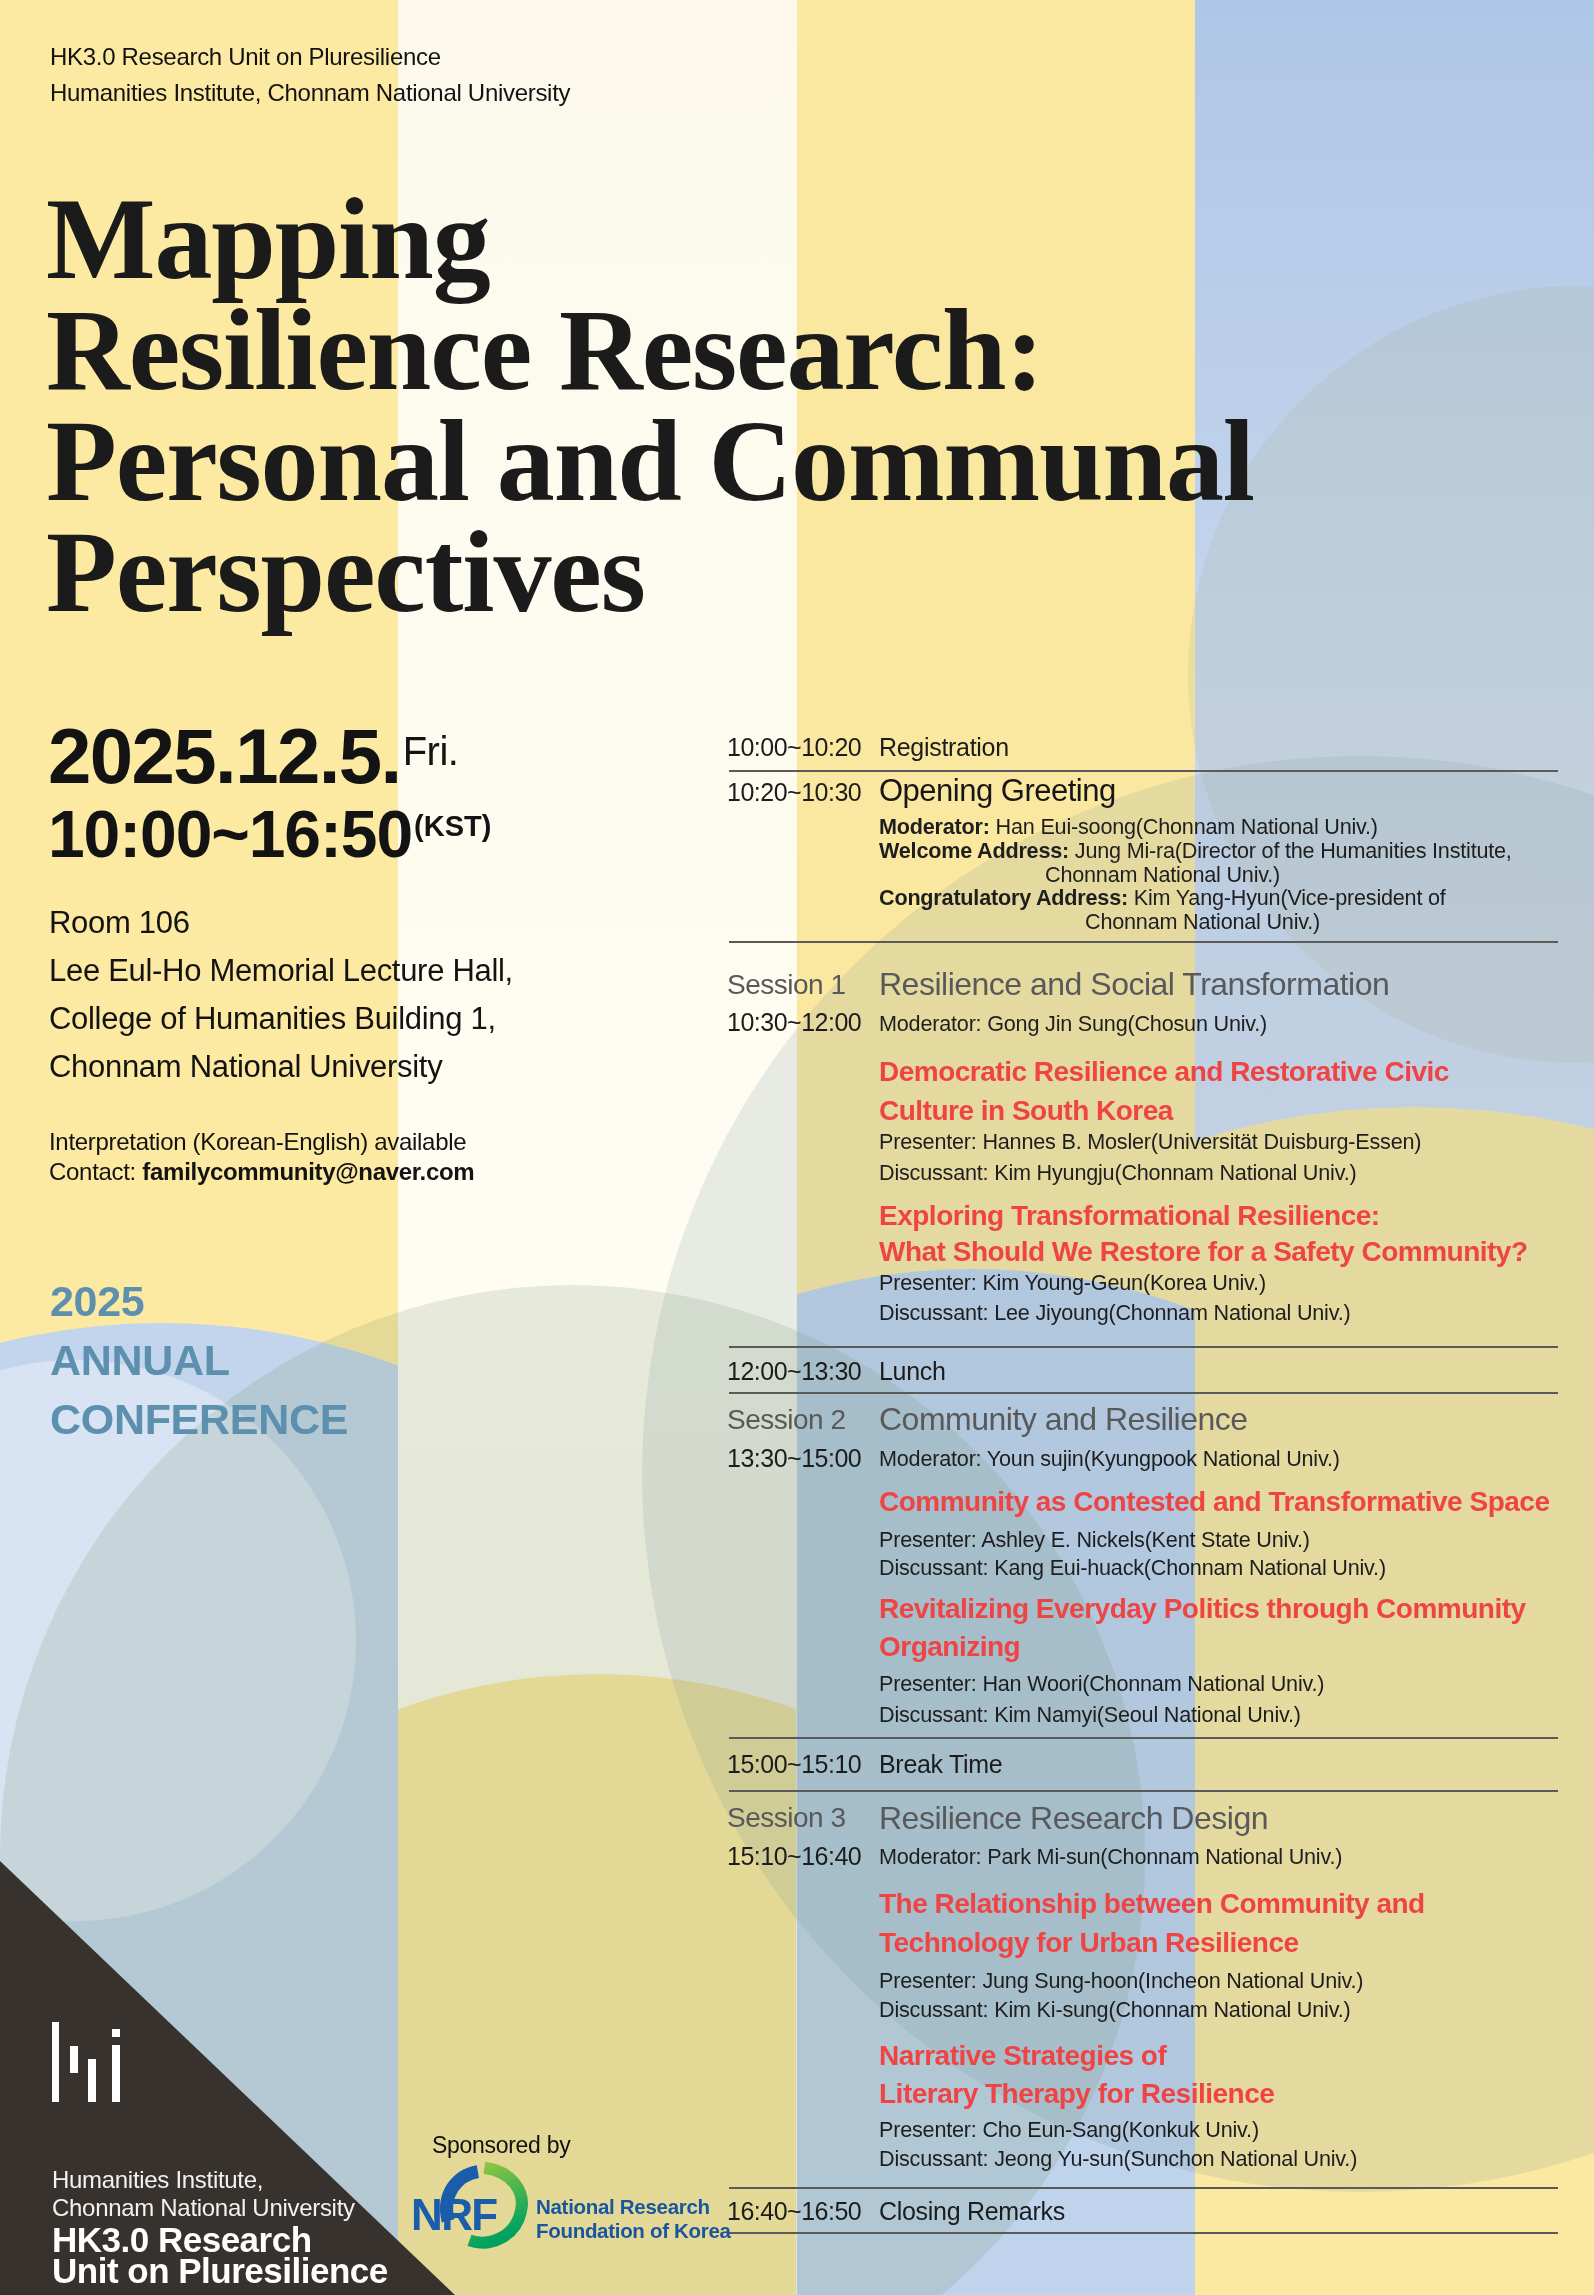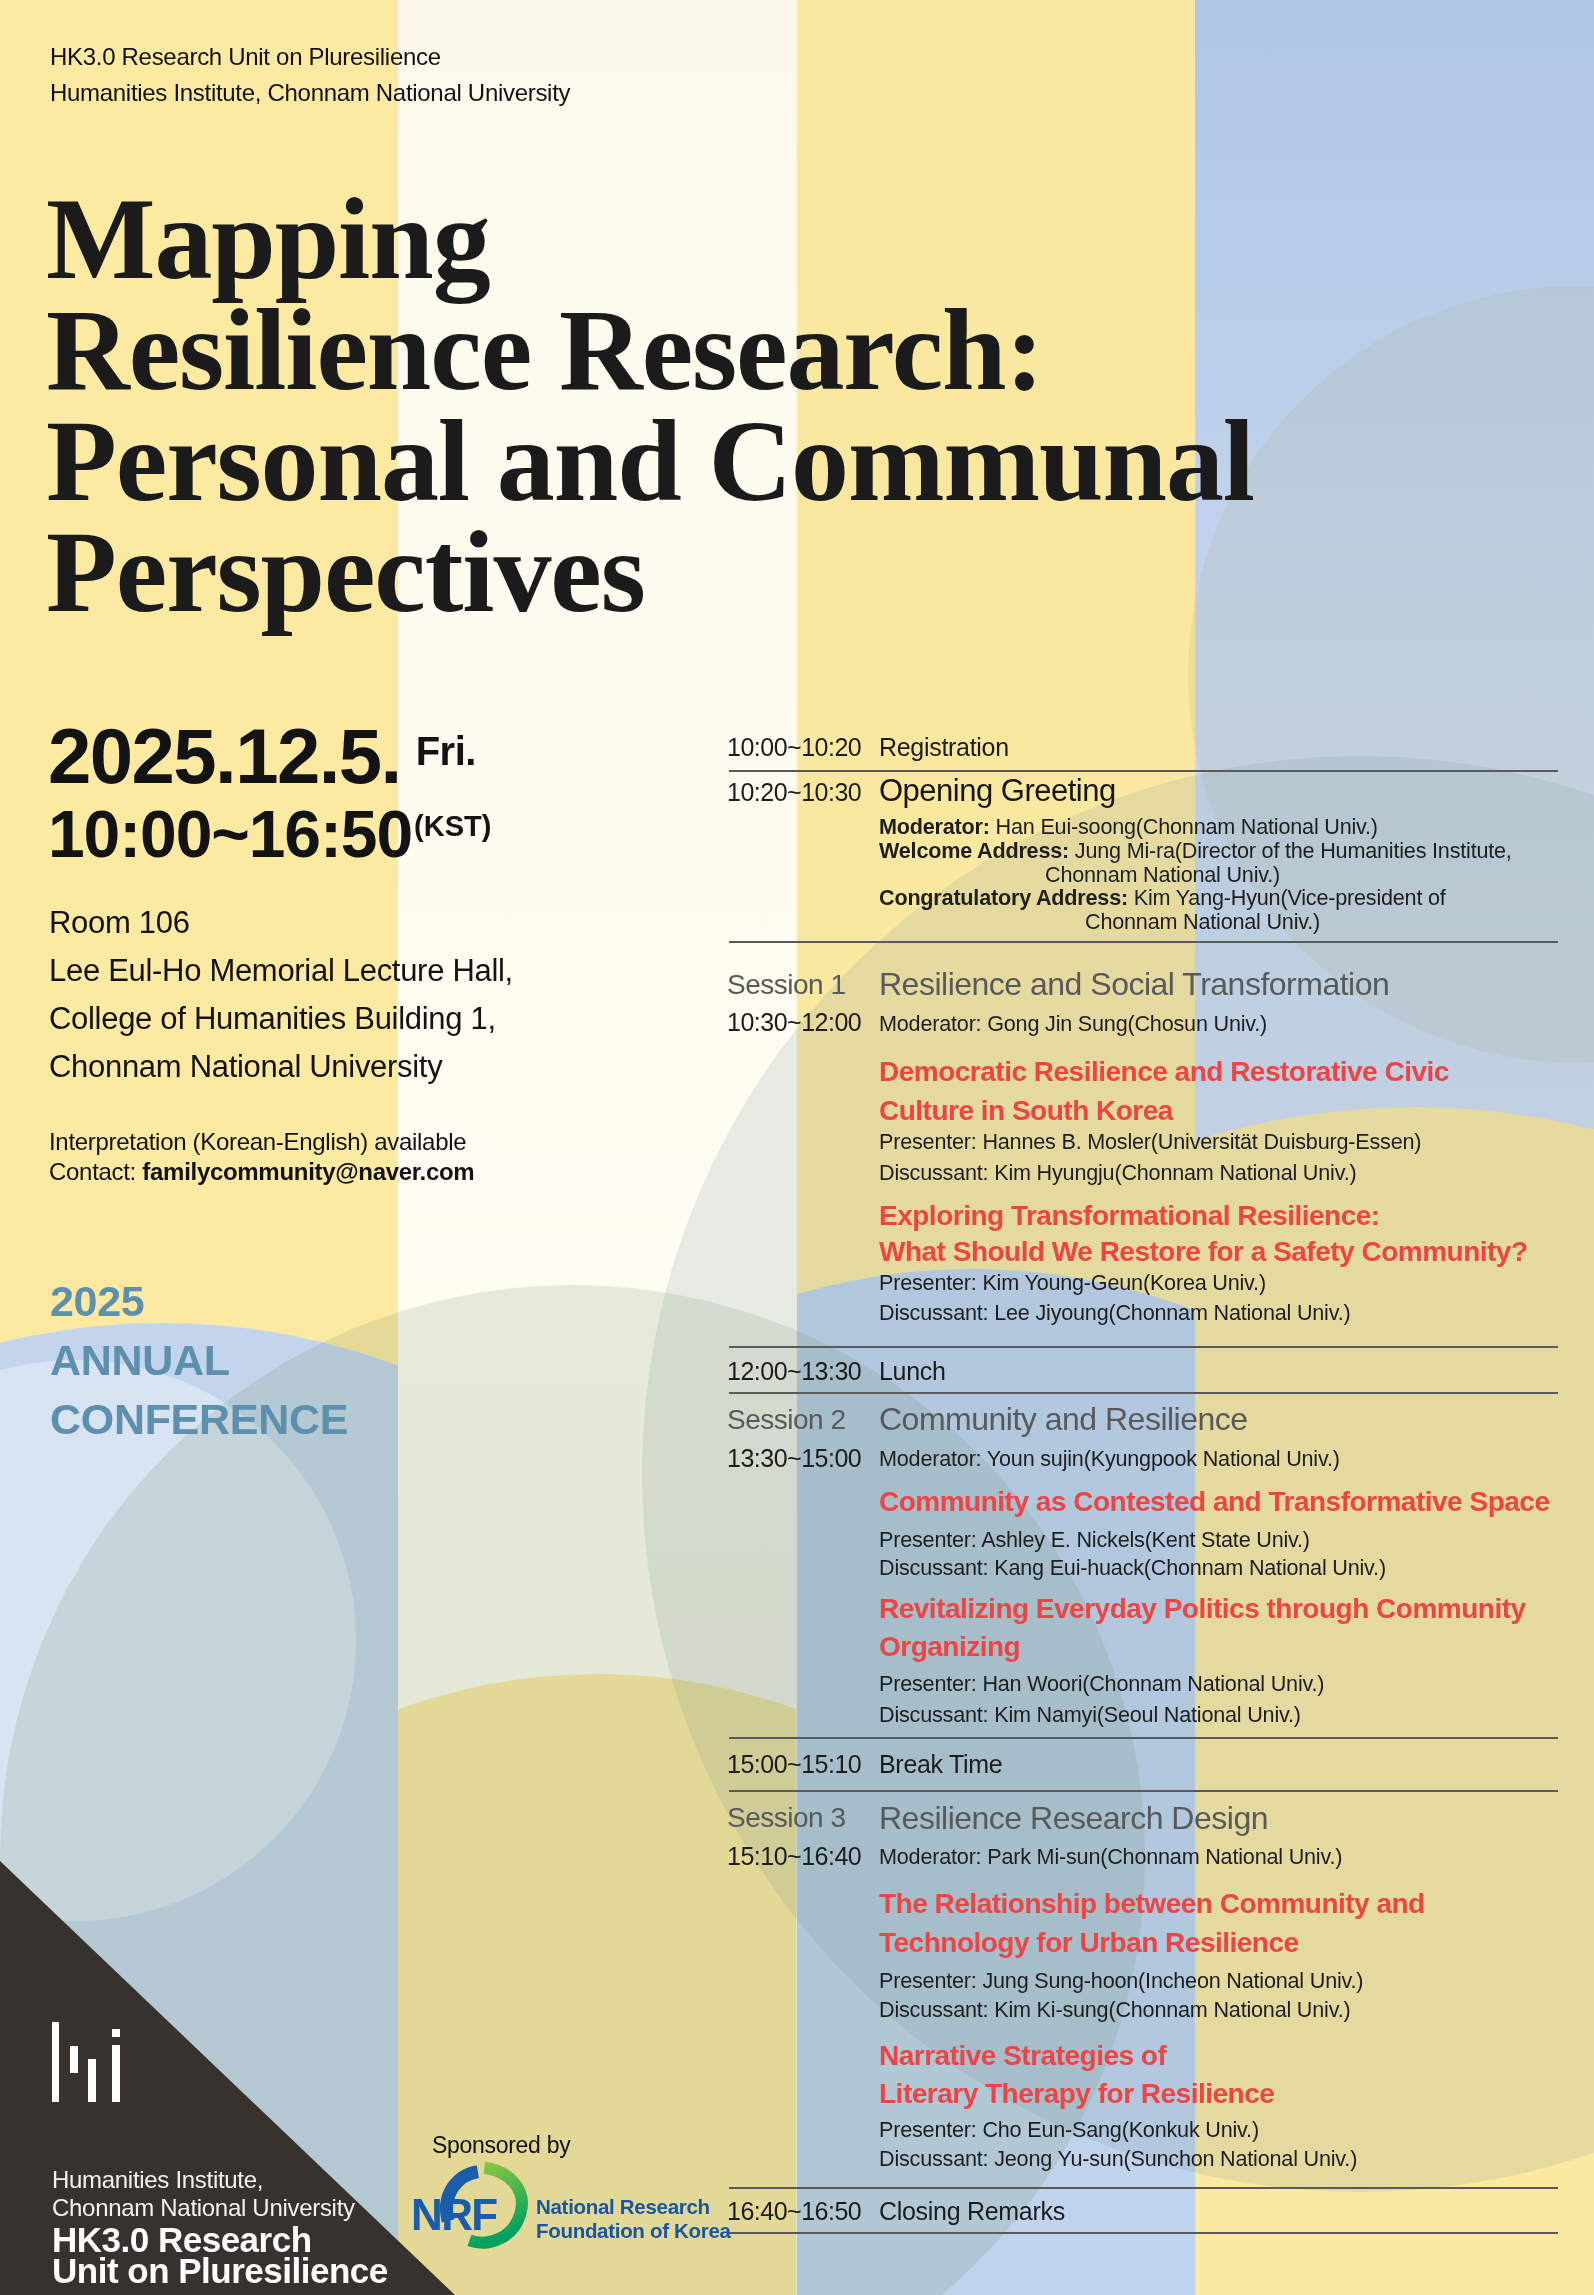--- a/index.html
+++ b/index.html
@@ -33,21 +33,21 @@
   #tint-topright{left:1188px;top:286px;width:777px;height:777px;
     background:radial-gradient(circle,rgba(165,175,140,0.18) 0%,rgba(165,175,140,0.18) 76%,rgba(165,175,140,0) 85%);}
   #tint-bl-light{left:-205px;top:1360px;width:561px;height:561px;
     background:radial-gradient(circle,rgba(255,255,255,0.35) 0%,rgba(255,255,255,0.35) 70%,rgba(255,255,255,0) 85%);}
   
   .org{left:50px;top:39px;font-size:24px;line-height:36px;color:#121212;letter-spacing:-0.3px;}
   .main-title{left:46px;top:184px;font-family:"Liberation Serif",serif;font-weight:bold;
     font-size:116px;line-height:111px;color:#1b1b1b;letter-spacing:-1.1px;}
   .date-row{left:48px;top:714px;display:flex;align-items:flex-start;color:#131313;}
   .date-main{font-size:78px;font-weight:bold;letter-spacing:-1.6px;line-height:1.1;}
-  .date-day{font-size:40px;font-weight:bold;margin-top:15px;margin-left:15px;letter-spacing:-0.5px;}
+  .date-day{font-size:40px;font-weight:normal;margin-top:15px;margin-left:2px;letter-spacing:-0.5px;}
   .time-row{left:48px;top:797px;display:flex;align-items:flex-start;color:#131313;}
   .time-main{font-size:66px;font-weight:bold;letter-spacing:-1.1px;line-height:1.15;}
   .time-zone{font-size:29px;font-weight:bold;margin-top:13px;margin-left:2px;}
   .venue{left:49px;top:899px;font-size:31px;line-height:48px;color:#131313;letter-spacing:-0.3px;}
   .notes{left:49px;top:1127px;font-size:24px;line-height:30px;color:#131313;letter-spacing:-0.3px;}
   .conf-mark{left:50px;top:1272px;font-size:43px;line-height:59px;font-weight:bold;
     color:#5d8fae;letter-spacing:-0.3px;}
   
   .sch-time{position:absolute;left:727px;font-size:25px;color:#1c1c1c;letter-spacing:-0.5px;white-space:nowrap;}
   .sch-label{position:absolute;left:879px;font-size:25px;color:#1c1c1c;letter-spacing:-0.3px;white-space:nowrap;}

